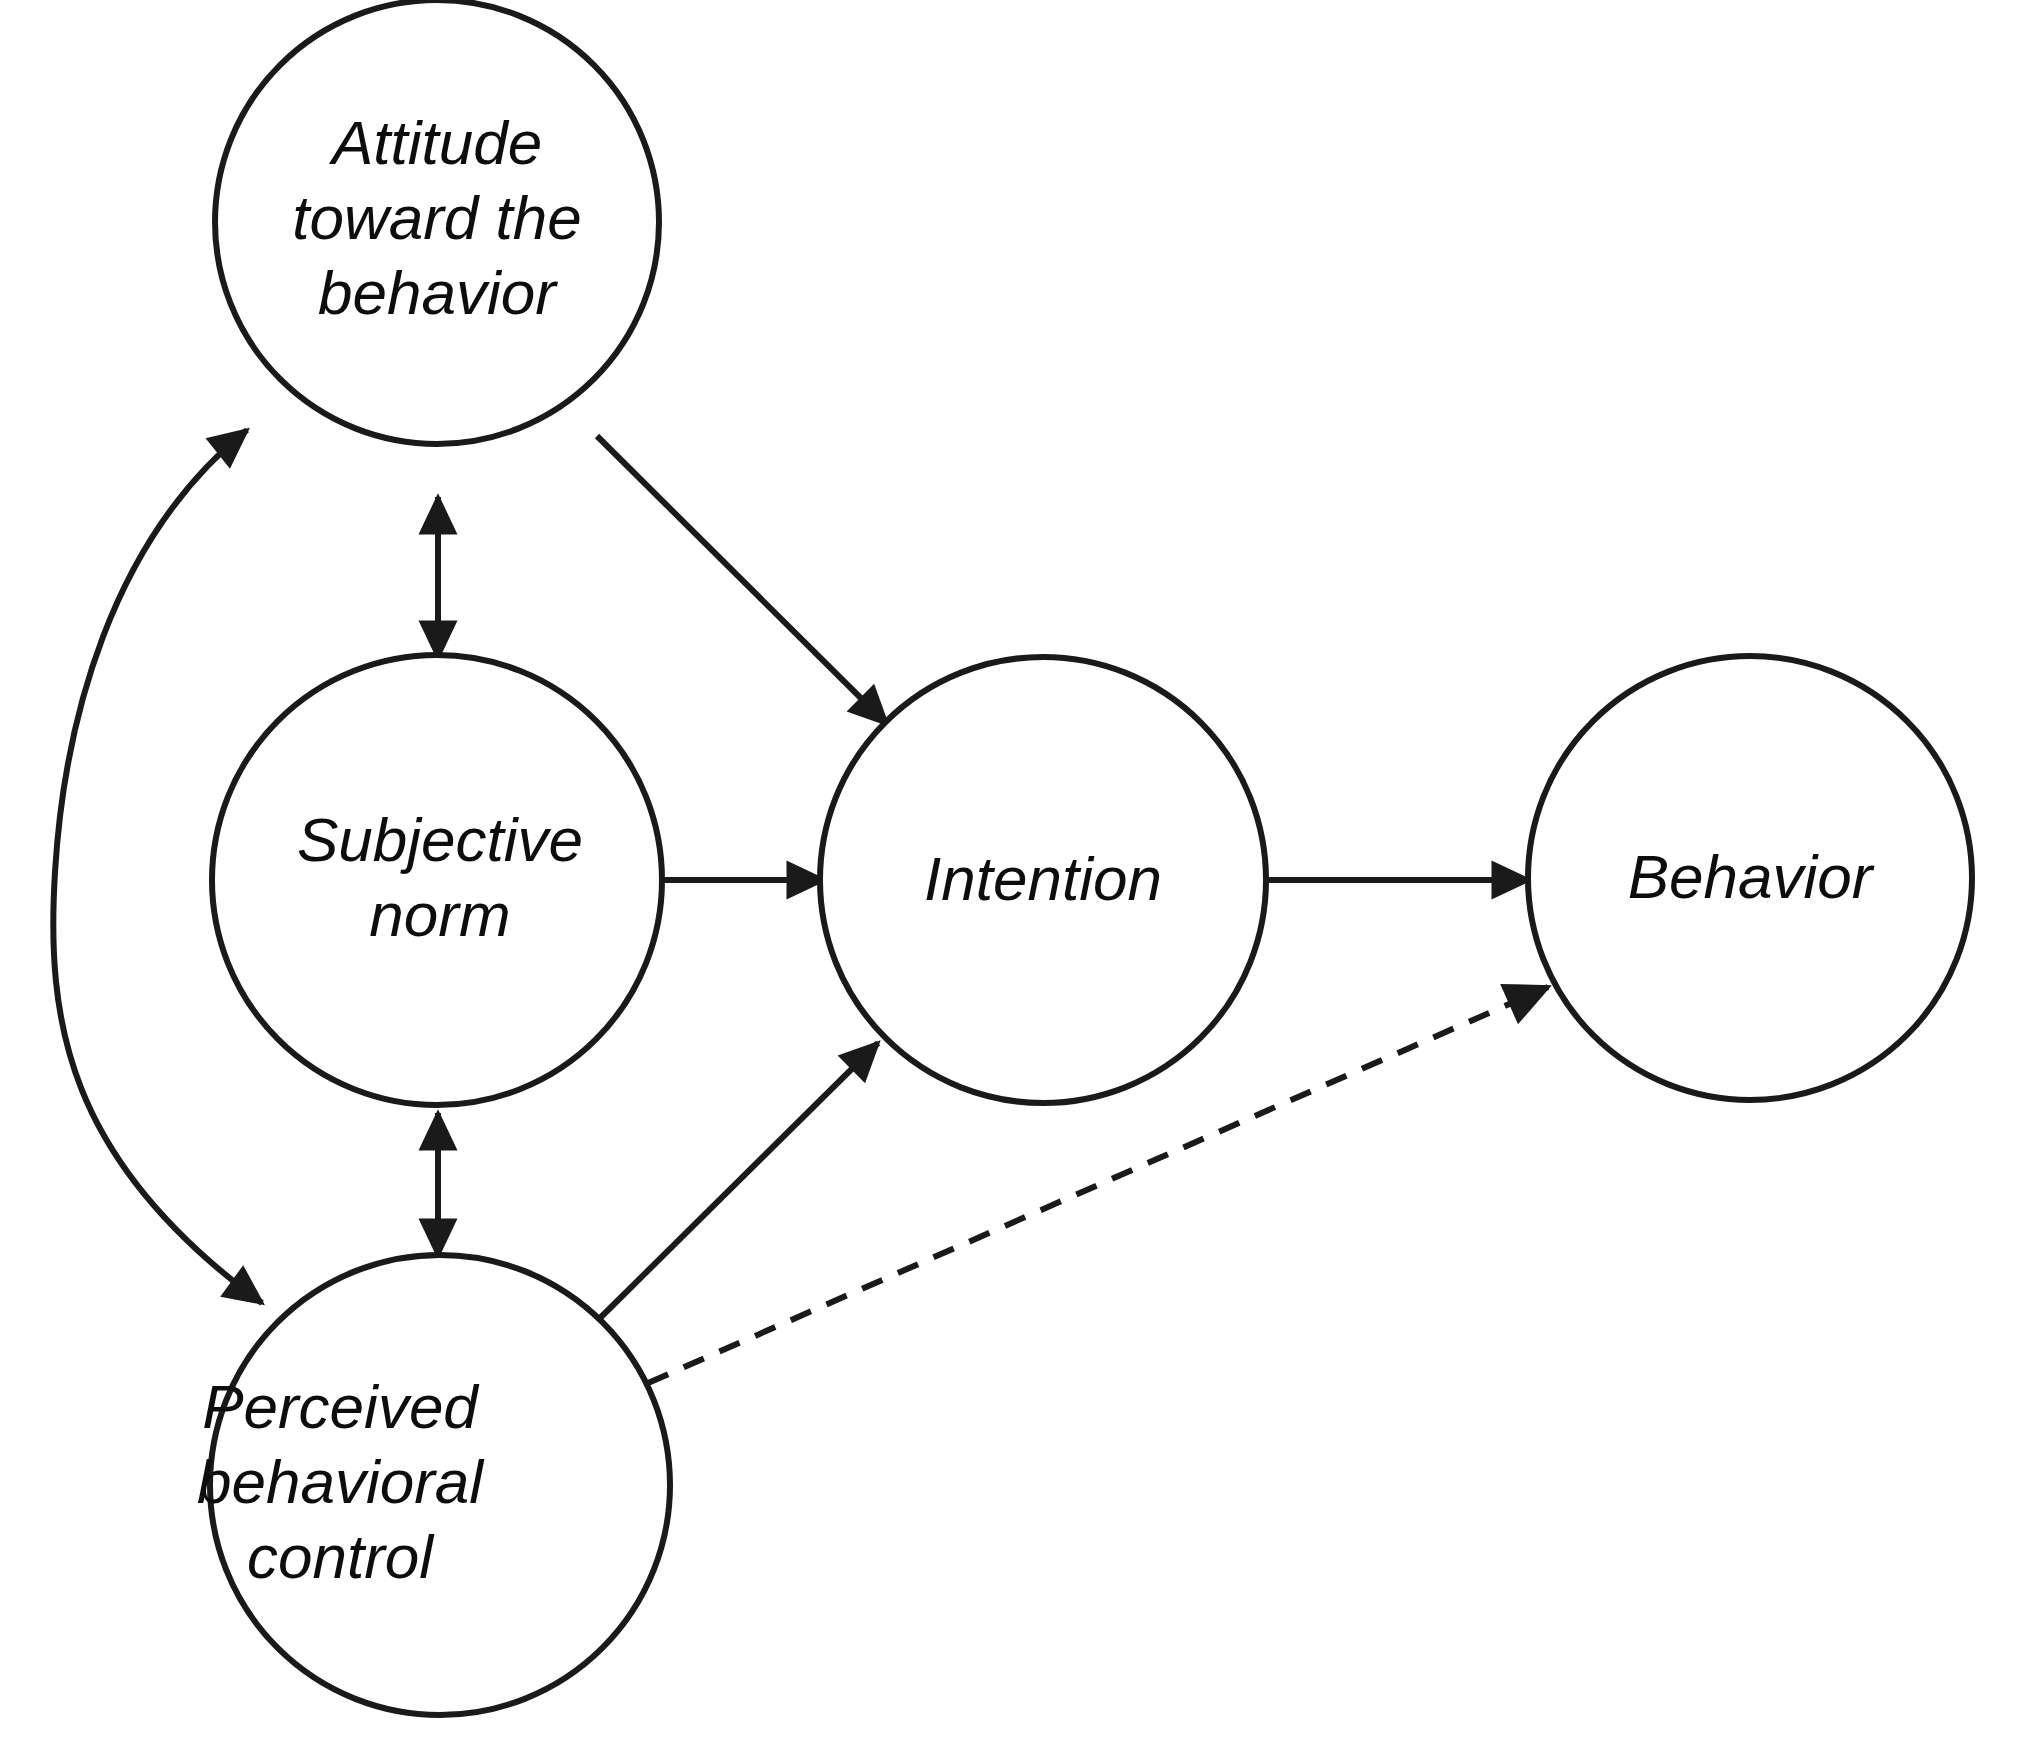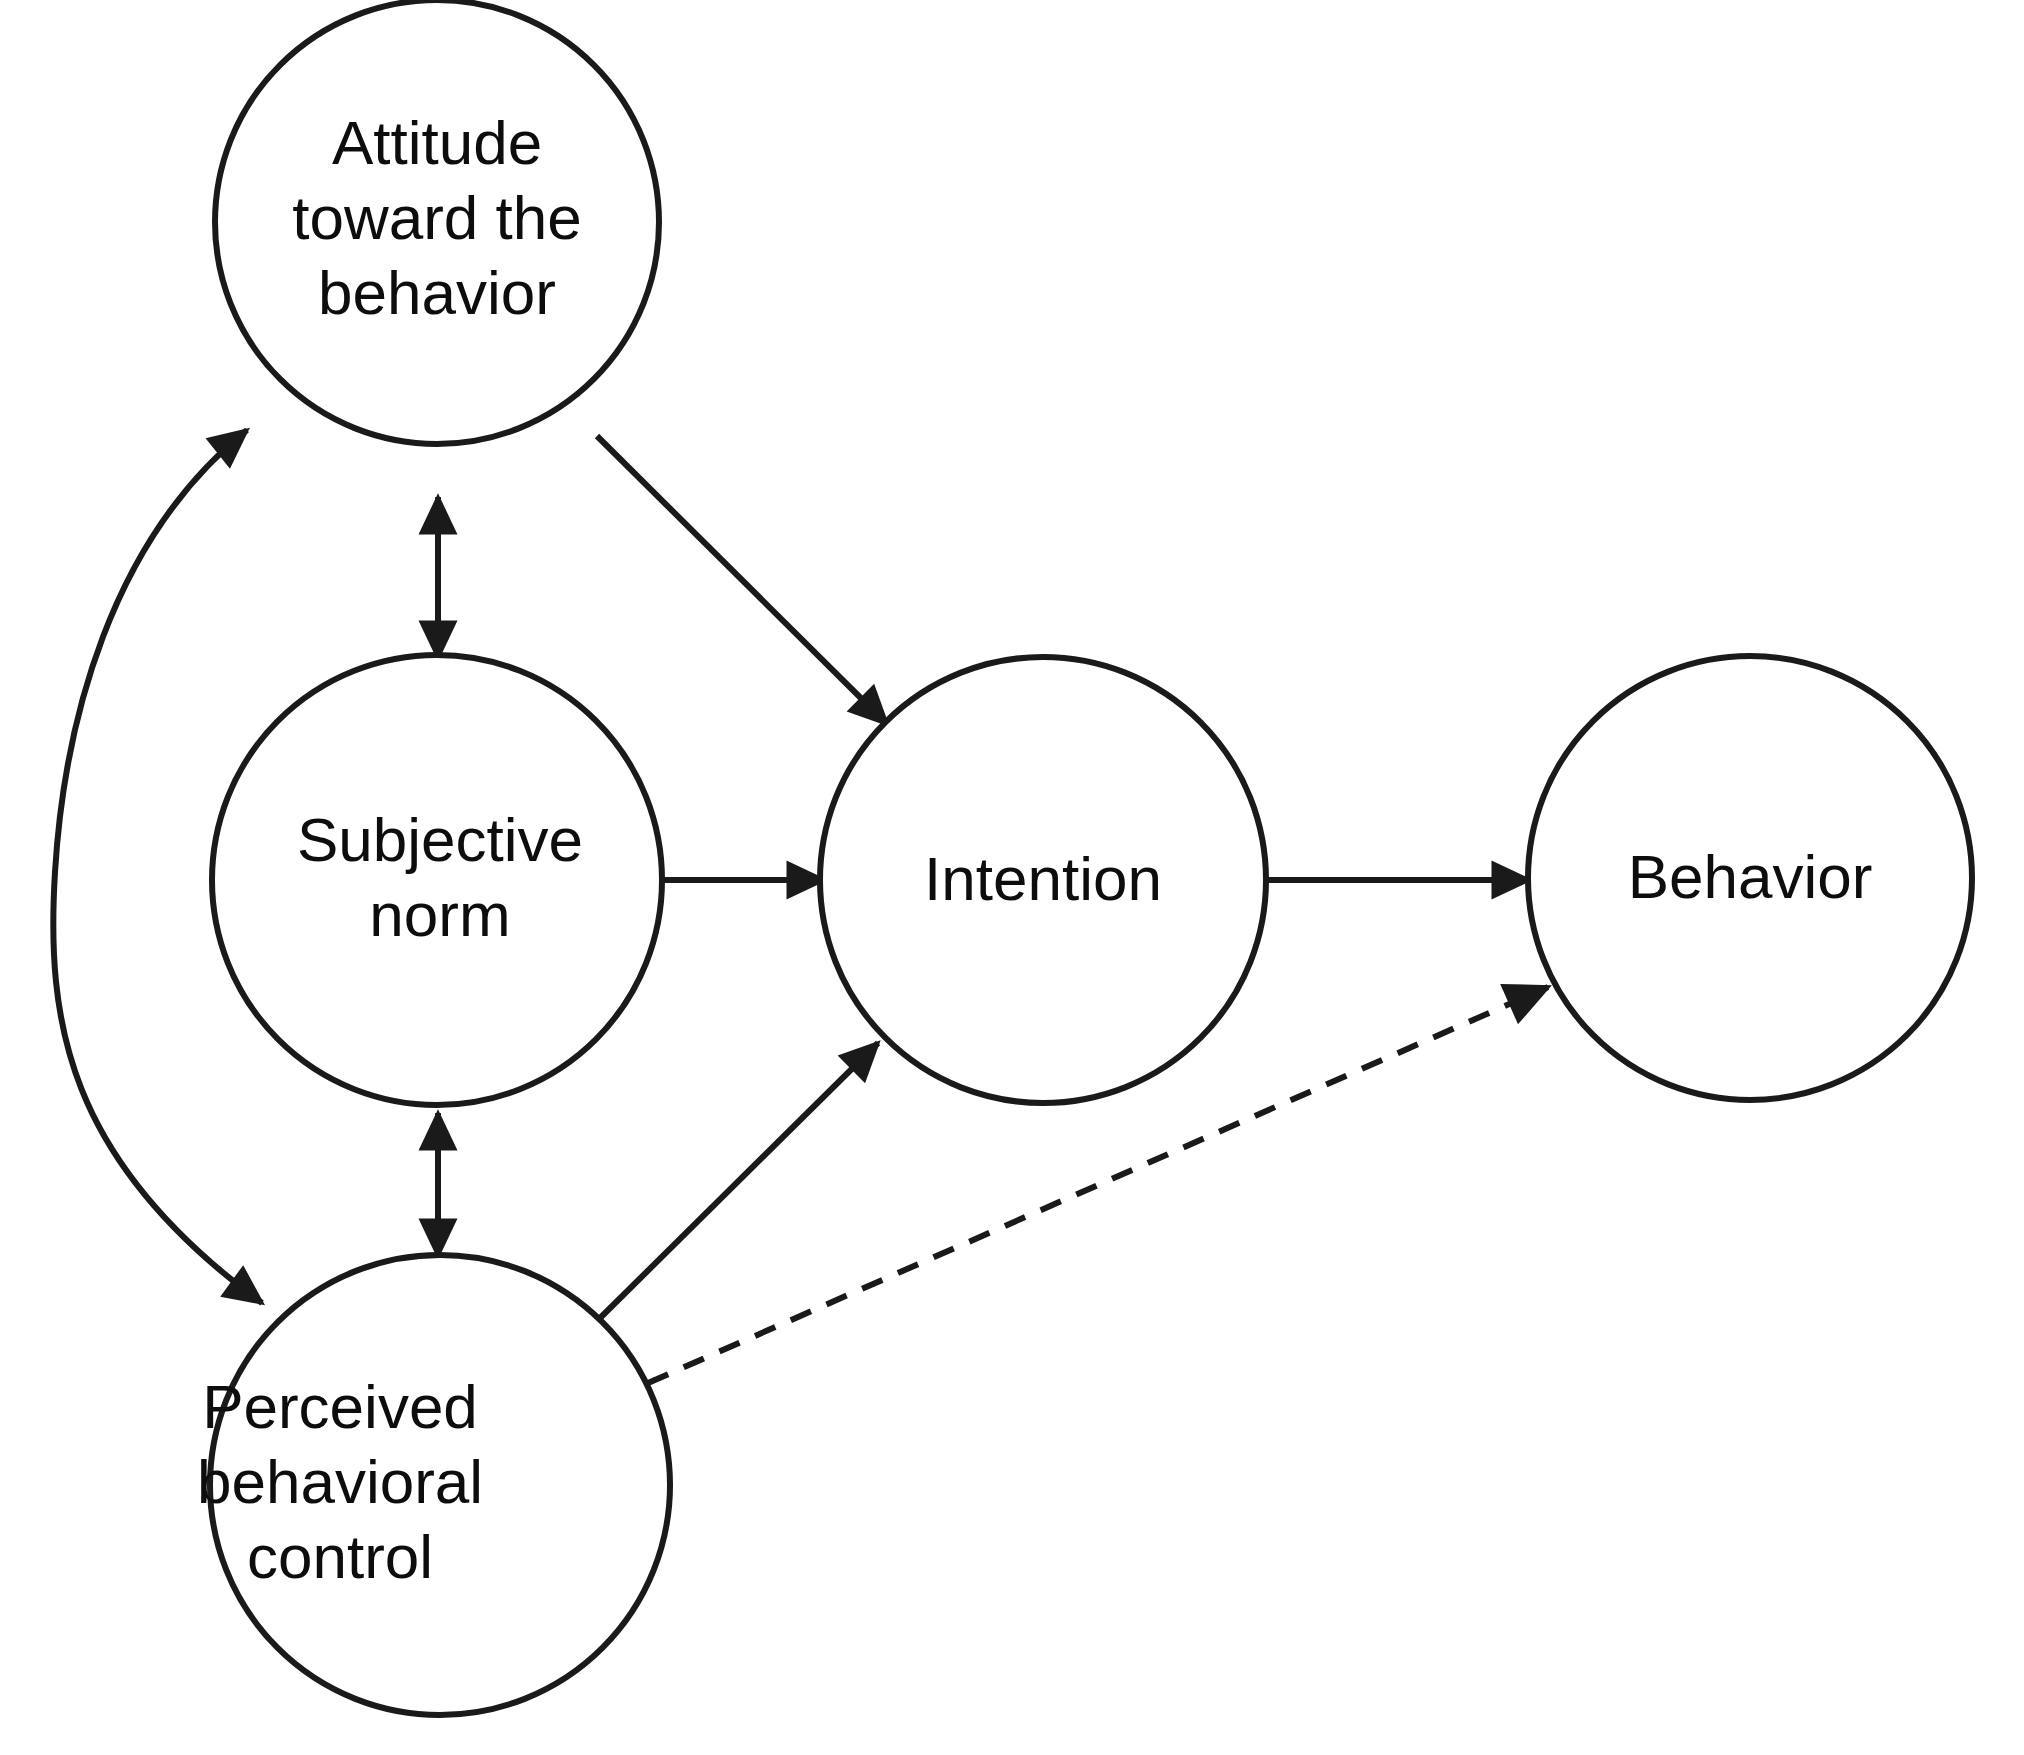--- a/index.html
+++ b/index.html
@@ -11,20 +11,21 @@
     width: 2024px;
     height: 1755px;
     font-family: "Liberation Sans", sans-serif;
     overflow: hidden;
   }
   #diagram-root {
     position: relative;
     width: 2024px;
     height: 1755px;
     background: #ffffff;
+    font-style: italic;
   }
   svg#tpb-svg {
     position: absolute;
     top: 0;
     left: 0;
     width: 2024px;
     height: 1755px;
     display: block;
   }
   .node-circle {

